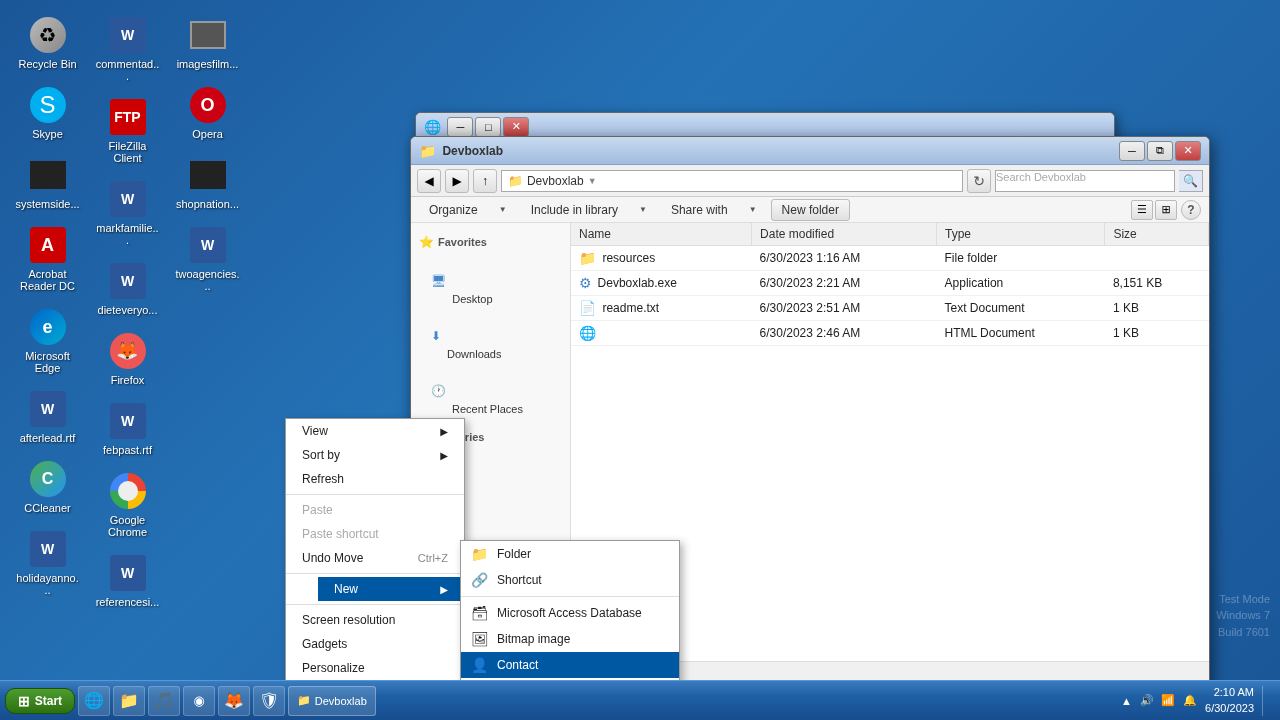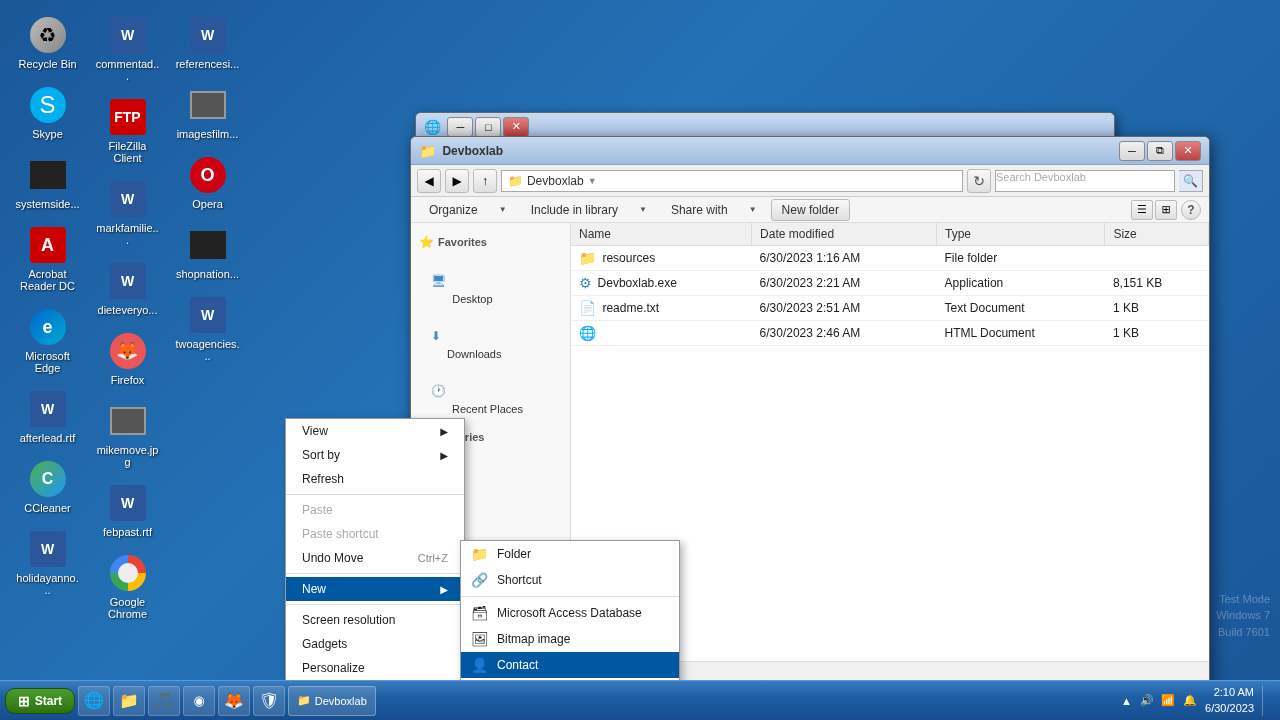--- a/index.html
+++ b/index.html
@@ -409,21 +409,21 @@
     .ctx-item {
       padding: 5px 16px;
       cursor: pointer;
       color: #222;
       display: flex;
       align-items: center;
       justify-content: space-between;
       position: relative;
     }
     .ctx-item.disabled { color: #aaa; cursor: default; }
-    .ctx-item.highlighted { background: #0058a3; color: white; }
+    .ctx-item.highlighted { background: #0058a3; color: white; margin-left: 32px; }
     .ctx-separator { height: 1px; background: #ddd; margin: 3px 0; }
     .ctx-arrow { font-size: 10px; }
     .ctx-shortcut { color: #888; font-size: 11px; }
 
     
     .new-submenu {
       position: absolute;
       top: 540px; left: 460px;
       width: 220px;
       background: white;
@@ -545,26 +545,20 @@
       <span class="icon-label">dieteveryo...</span>
     </div>
 
     <div class="desktop-icon">
       <div class="icon-img">
         <div class="firefox-icon">🦊</div>
       </div>
       <span class="icon-label">Firefox</span>
     </div>
 
-    <div class="desktop-icon">
-      <div class="icon-img">
-        <div class="img-thumb"></div>
-      </div>
-      <span class="icon-label">mikemove.jpg</span>
-    </div>
 
     <div class="desktop-icon">
       <div class="icon-img">
         <div class="word-icon">W</div>
       </div>
       <span class="icon-label">febpast.rtf</span>
     </div>
 
     <div class="desktop-icon">
       <div class="icon-img">

